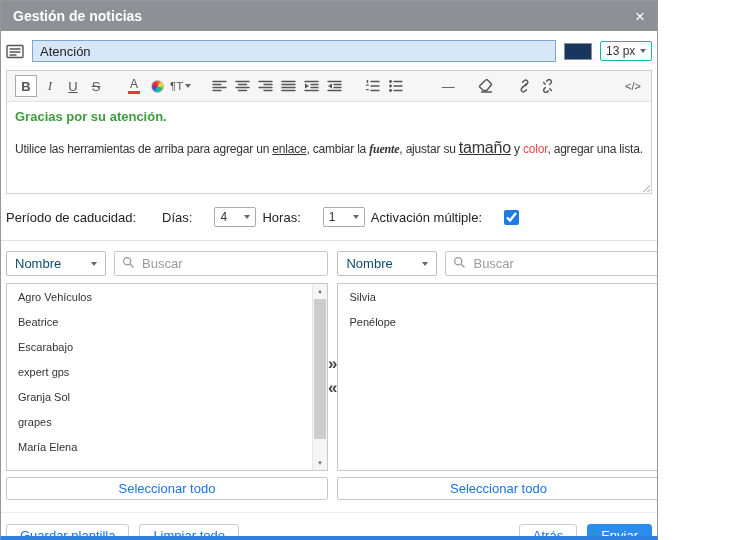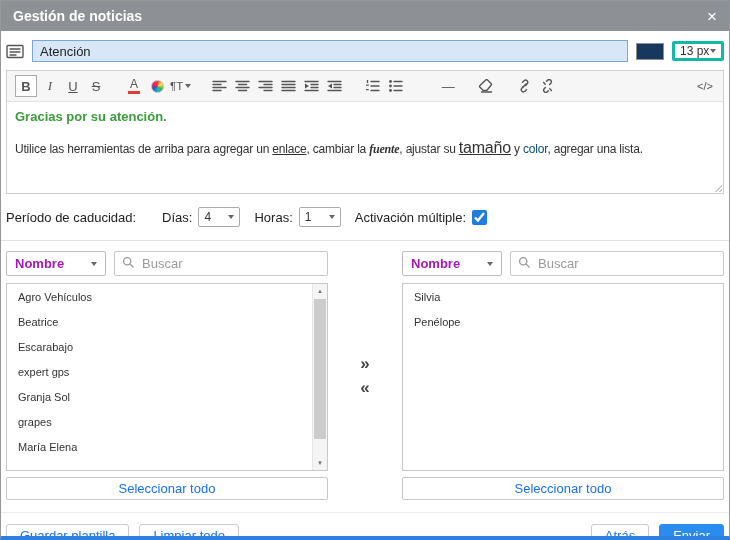--- a/index.html
+++ b/index.html
@@ -1,26 +1,26 @@
 <!DOCTYPE html>
 <html><head>
 <meta charset="utf-8">
 <style>
   html,body{margin:0;padding:0;background:#fff;}
   body{font-family:"Liberation Sans",sans-serif;}
-  .dialog{width:730px;height:540px;box-sizing:border-box;border:1px solid #979797;border-bottom:4px solid #2d7fe0;display:flex;flex-direction:column;background:#fff;overflow:hidden;}
+  .dialog{width:658px;height:540px;box-sizing:border-box;border:1px solid #979797;border-bottom:4px solid #2d7fe0;display:flex;flex-direction:column;background:#fff;overflow:hidden;}
   .titlebar{flex:0 0 30px;height:30px;background:#8d9095;display:flex;align-items:center;padding:0 12px;}
   .title{color:#fff;font-size:14px;font-weight:700;}
   .close{margin-left:auto;color:#fff;font-size:17px;line-height:1;cursor:pointer;}
   .content{flex:1;padding:9px 5px 0;display:flex;flex-direction:column;overflow:hidden;}
 
   .subject-row{display:flex;align-items:center;gap:8px;}
   .subject-input{flex:1;height:20px;background:#d7e7f8;border:1px solid #7ba7d7;padding:0 7px;font-size:13px;color:#222;font-family:inherit;outline:none;}
   .swatch{width:26px;height:15px;background:#17375e;border:1px solid #8f8f8f;}
-  .size-select{width:52px;height:20px;border:3px solid #14b8a6;background:#fff;display:flex;align-items:center;justify-content:space-between;padding:0 5px;font-size:12px;color:#333;box-sizing:border-box;border-radius:2px;cursor:pointer;}
+  .size-select{width:52px;height:20px;border:1px solid #14b8a6;background:#fff;display:flex;align-items:center;justify-content:space-between;padding:0 5px;font-size:12px;color:#333;box-sizing:border-box;border-radius:2px;cursor:pointer;}
   .caret{width:0;height:0;border-left:3.5px solid transparent;border-right:3.5px solid transparent;border-top:4px solid #666;}
 
   .editor-wrap{margin-top:8px;border:1px solid #cfcfcf;}
   .toolbar{height:30px;background:#f6f6f6;border-bottom:1px solid #e2e2e2;display:flex;align-items:center;padding:0 8px;gap:3px;color:#555;}
   .tbtn{min-width:20px;height:22px;display:flex;align-items:center;justify-content:center;font-size:13px;gap:2px;cursor:pointer;}
   .tbtn.active{border:1px solid #a9a9a9;background:#fff;font-weight:700;min-width:22px;box-sizing:border-box;}
   .it{font-style:italic;font-family:"Liberation Serif",serif;}
   .un{text-decoration:underline;}
   .st{text-decoration:line-through;}
   .fc{flex-direction:column;gap:0;font-size:12px;line-height:1;}
@@ -32,37 +32,37 @@
   .icon line,.icon path,.icon circle,.icon rect{stroke:#555;stroke-width:1.4;fill:none;stroke-linecap:round;}
   .icon .fill{fill:#555;stroke:none;}
   .code-btn{margin-left:auto;font-size:11px;color:#555;cursor:pointer;}
 
   .editor-body{position:relative;min-height:77px;padding:7px 8px;font-size:13px;color:#333;}
   .line1{margin:0 0 15px;color:#3d9c3d;font-weight:700;font-size:13px;}
   .line2{margin:0;white-space:nowrap;overflow:hidden;font-size:12px;letter-spacing:-0.2px;}
   .lnk{text-decoration:underline;margin-top:16px;}
   .serif{font-family:"Liberation Serif",serif;font-style:italic;font-weight:700;}
   .big{font-size:16px;text-decoration:underline;}
-  .pur{color:#0c4a6e;}
+  .pur{color:#ef4444;}
   .rhandle{position:absolute;right:1px;bottom:1px;width:10px;height:10px;background:repeating-linear-gradient(135deg,#c9c9c9 0 1px,transparent 1px 3px);clip-path:polygon(100% 0,100% 100%,0 100%);cursor:nwse-resize;}
 
   .expiry{display:flex;align-items:center;margin-top:13px;font-size:13px;color:#222;}
   .expiry .lbl{margin-right:26px;}
-  .grp{display:flex;align-items:center;gap:6px;margin-right:14px;}
+  .grp{display:flex;align-items:center;gap:22px;margin-right:6px;}
   .mini-select{width:42px;height:20px;border:1px solid #ababab;background:#fff;display:flex;align-items:center;justify-content:space-between;padding:0 5px;font-size:12px;color:#333;box-sizing:border-box;border-radius:2px;cursor:pointer;}
   .chk{width:15px;height:15px;accent-color:#1e7be0;margin:0;cursor:pointer;}
 
   .sep{border-top:1px solid #e2e2e2;margin:13px -23px 0;}
   .dual{display:flex;margin-top:10px;}
   .col{width:322px;display:flex;flex-direction:column;}
   .mid{flex:1;display:flex;flex-direction:column;align-items:center;justify-content:center;gap:7px;}
   .xfer{font-size:17px;font-weight:700;color:#444;cursor:pointer;line-height:1;}
 
   .panel-head{display:flex;gap:8px;}
-  .filter-select{width:121px;height:25px;border:1px solid #bdbdbd;border-radius:2px;background:#fff;display:flex;align-items:center;justify-content:space-between;padding:0 8px;font-size:13px;color:#a21caf;box-sizing:border-box;cursor:pointer;font-weight:bold;}
+  .filter-select{width:121px;height:25px;border:1px solid #bdbdbd;border-radius:2px;background:#fff;display:flex;align-items:center;justify-content:space-between;padding:0 8px;font-size:13px;color:#0c4a6e;box-sizing:border-box;cursor:pointer;}
   .search{flex:1;height:25px;border:1px solid #c8c8c8;border-radius:2px;background:#fff;display:flex;align-items:center;padding:0 7px;gap:5px;box-sizing:border-box;}
   .search svg line,.search svg circle{stroke:#9a9a9a;fill:none;stroke-width:1.3;}
   .search input{border:none;outline:none;flex:1;font-size:13px;color:#333;font-family:inherit;min-width:0;background:transparent;}
   .search input::placeholder{color:#9a9a9a;}
 
   .listbox{border:1px solid #c8c8c8;height:188px;margin-top:7px;position:relative;overflow:hidden;background:#fff;box-sizing:border-box;}
   .litem{padding:7px 11px 6px;font-size:11px;color:#333;cursor:default;}
   .pad-r .litem{padding-right:20px;}
   .sbar{position:absolute;top:0;right:0;bottom:0;width:15px;background:#f5f5f5;border-left:1px solid #e6e6e6;box-sizing:border-box;}
   .sarrow{height:14px;display:flex;align-items:center;justify-content:center;font-size:6px;color:#707070;cursor:pointer;}

